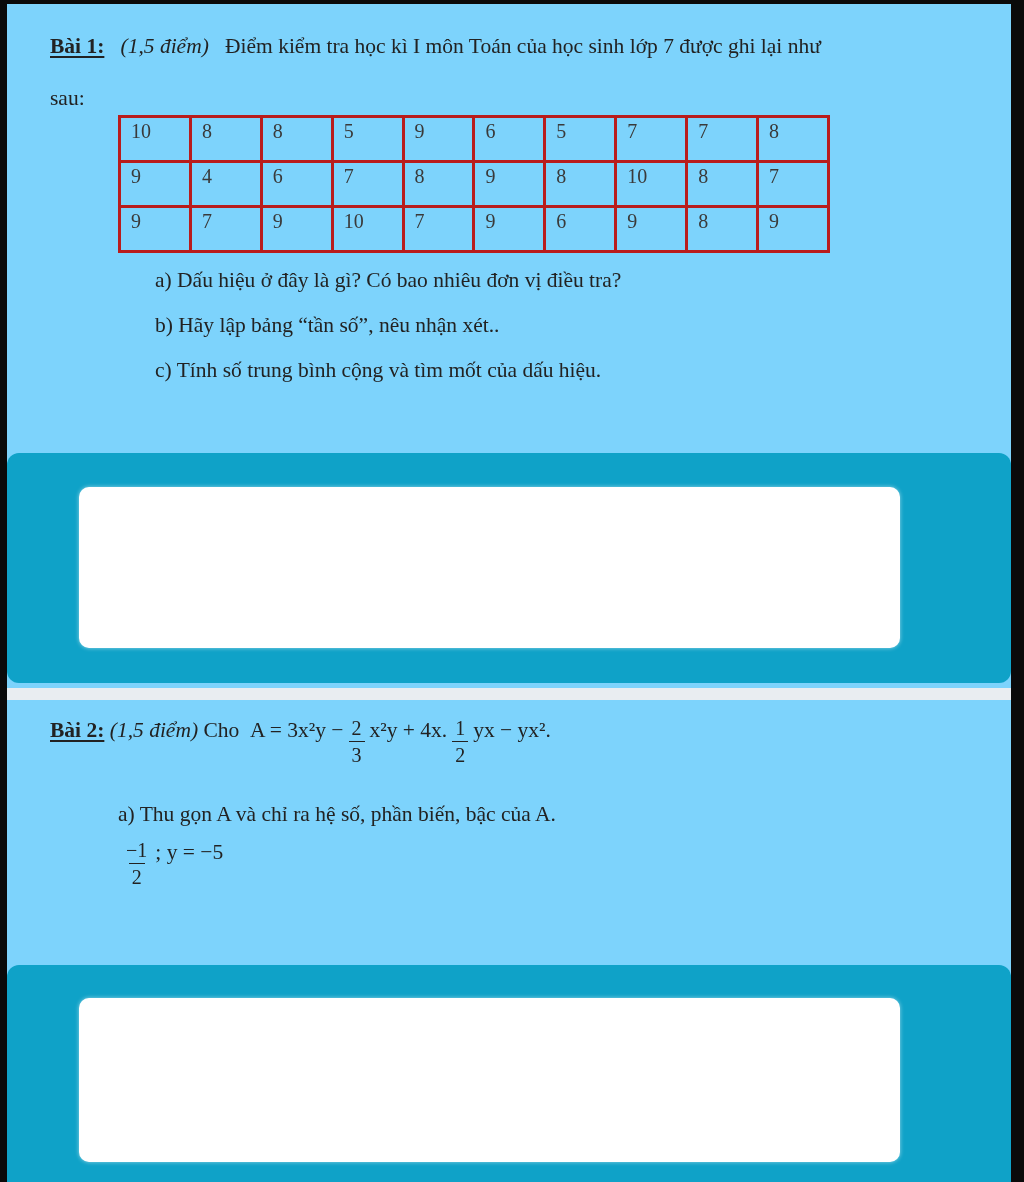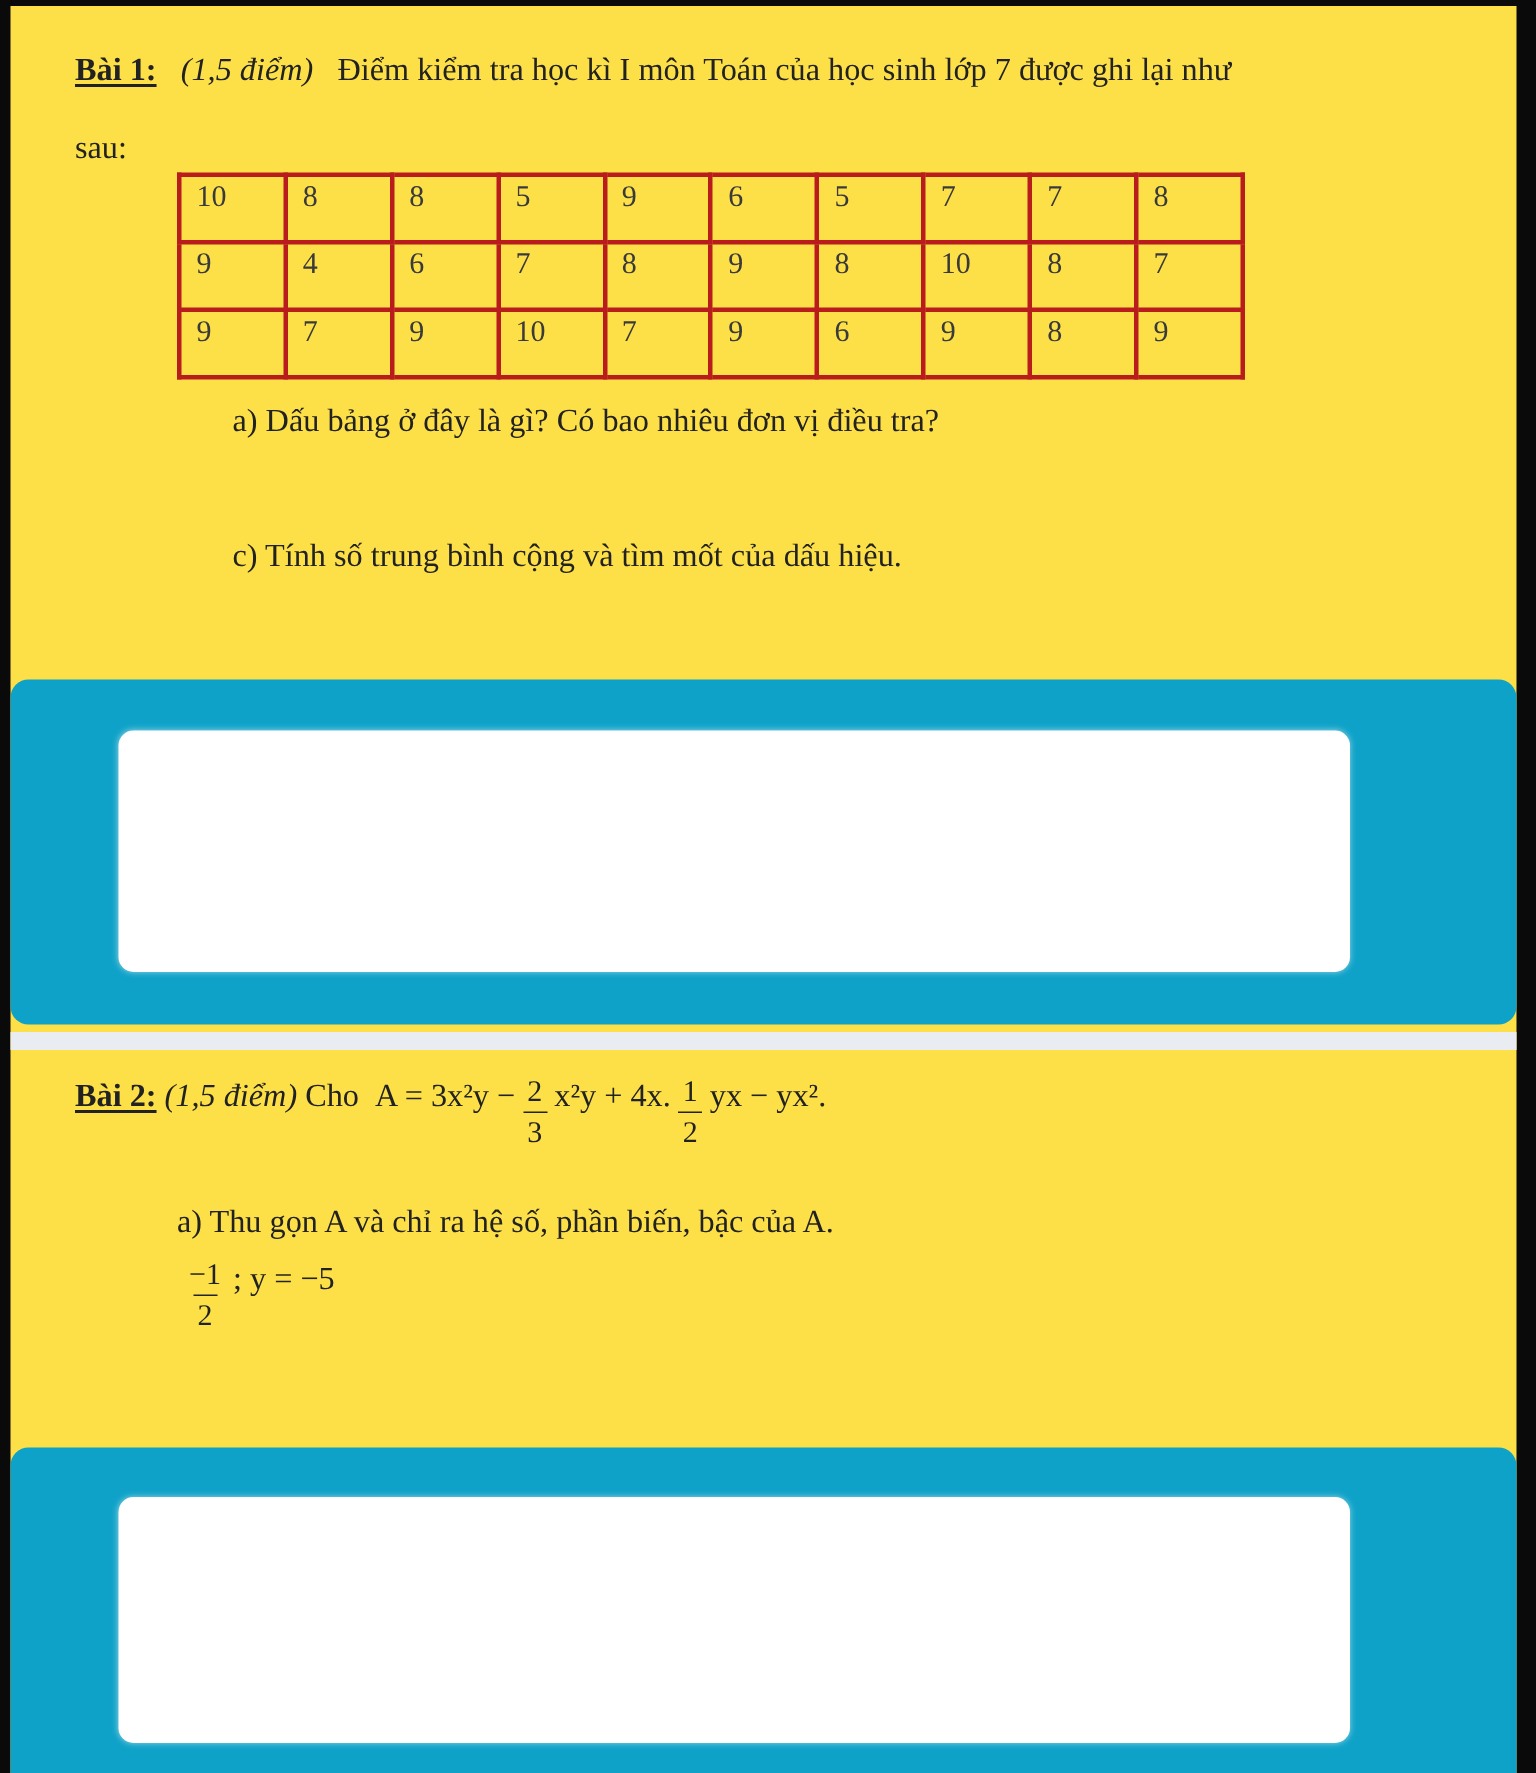--- a/index.html
+++ b/index.html
@@ -5,21 +5,21 @@
   html,body{margin:0;padding:0;}
   body{
     width:1024px;height:1182px;position:relative;
     background:#0a0a0a;
     font-family:"Liberation Serif","DejaVu Serif",serif;
     color:#222;
     overflow:hidden;
   }
   .page{
     position:absolute;left:7px;top:4px;width:1004px;height:1178px;
-    background:#fde047;
+    background:#7dd3fc;
   }
   .abs{position:absolute;}
 
   
   .para-line{font-size:21.5px;line-height:30px;white-space:nowrap;color:#222;}
   .bai-label{font-weight:bold;text-decoration:underline;text-decoration-thickness:2px;text-underline-offset:3px;}
   .points{font-style:italic;}
   .question-line{font-size:21.5px;line-height:28px;white-space:nowrap;color:#222;}
 
   
@@ -100,21 +100,22 @@
         <td>7</td>
         <td>9</td>
         <td>6</td>
         <td>9</td>
         <td>8</td>
         <td>9</td>
       </tr>
     </tbody>
   </table>
 
-  <div class="abs question-line" style="left:148px;top:262px;">a) Dấu bảng ở đây là gì? Có bao nhiêu đơn vị điều tra?</div>
+  <div class="abs question-line" style="left:148px;top:262px;">a) Dấu hiệu ở đây là gì? Có bao nhiêu đơn vị điều tra?</div>
+  <div class="abs question-line" style="left:148px;top:307px;">b) Hãy lập bảng “tần số”, nêu nhận xét..</div>
   <div class="abs question-line" style="left:148px;top:352px;">c) Tính số trung bình cộng và tìm mốt của dấu hiệu.</div>
 
   <div class="answer-panel" style="top:449px;height:230px;background:#0fa2c8;">
     <div class="answer-box" style="top:34px;height:161px;"></div>
   </div>
   <div class="divider-strip" style="top:684px;background:#e9edf1;"></div>
 
   <div class="abs formula-row" style="left:43px;top:714px;height:58px;">
     <span class="bai-label">Bài 2:</span>
     <span>&nbsp;</span>

